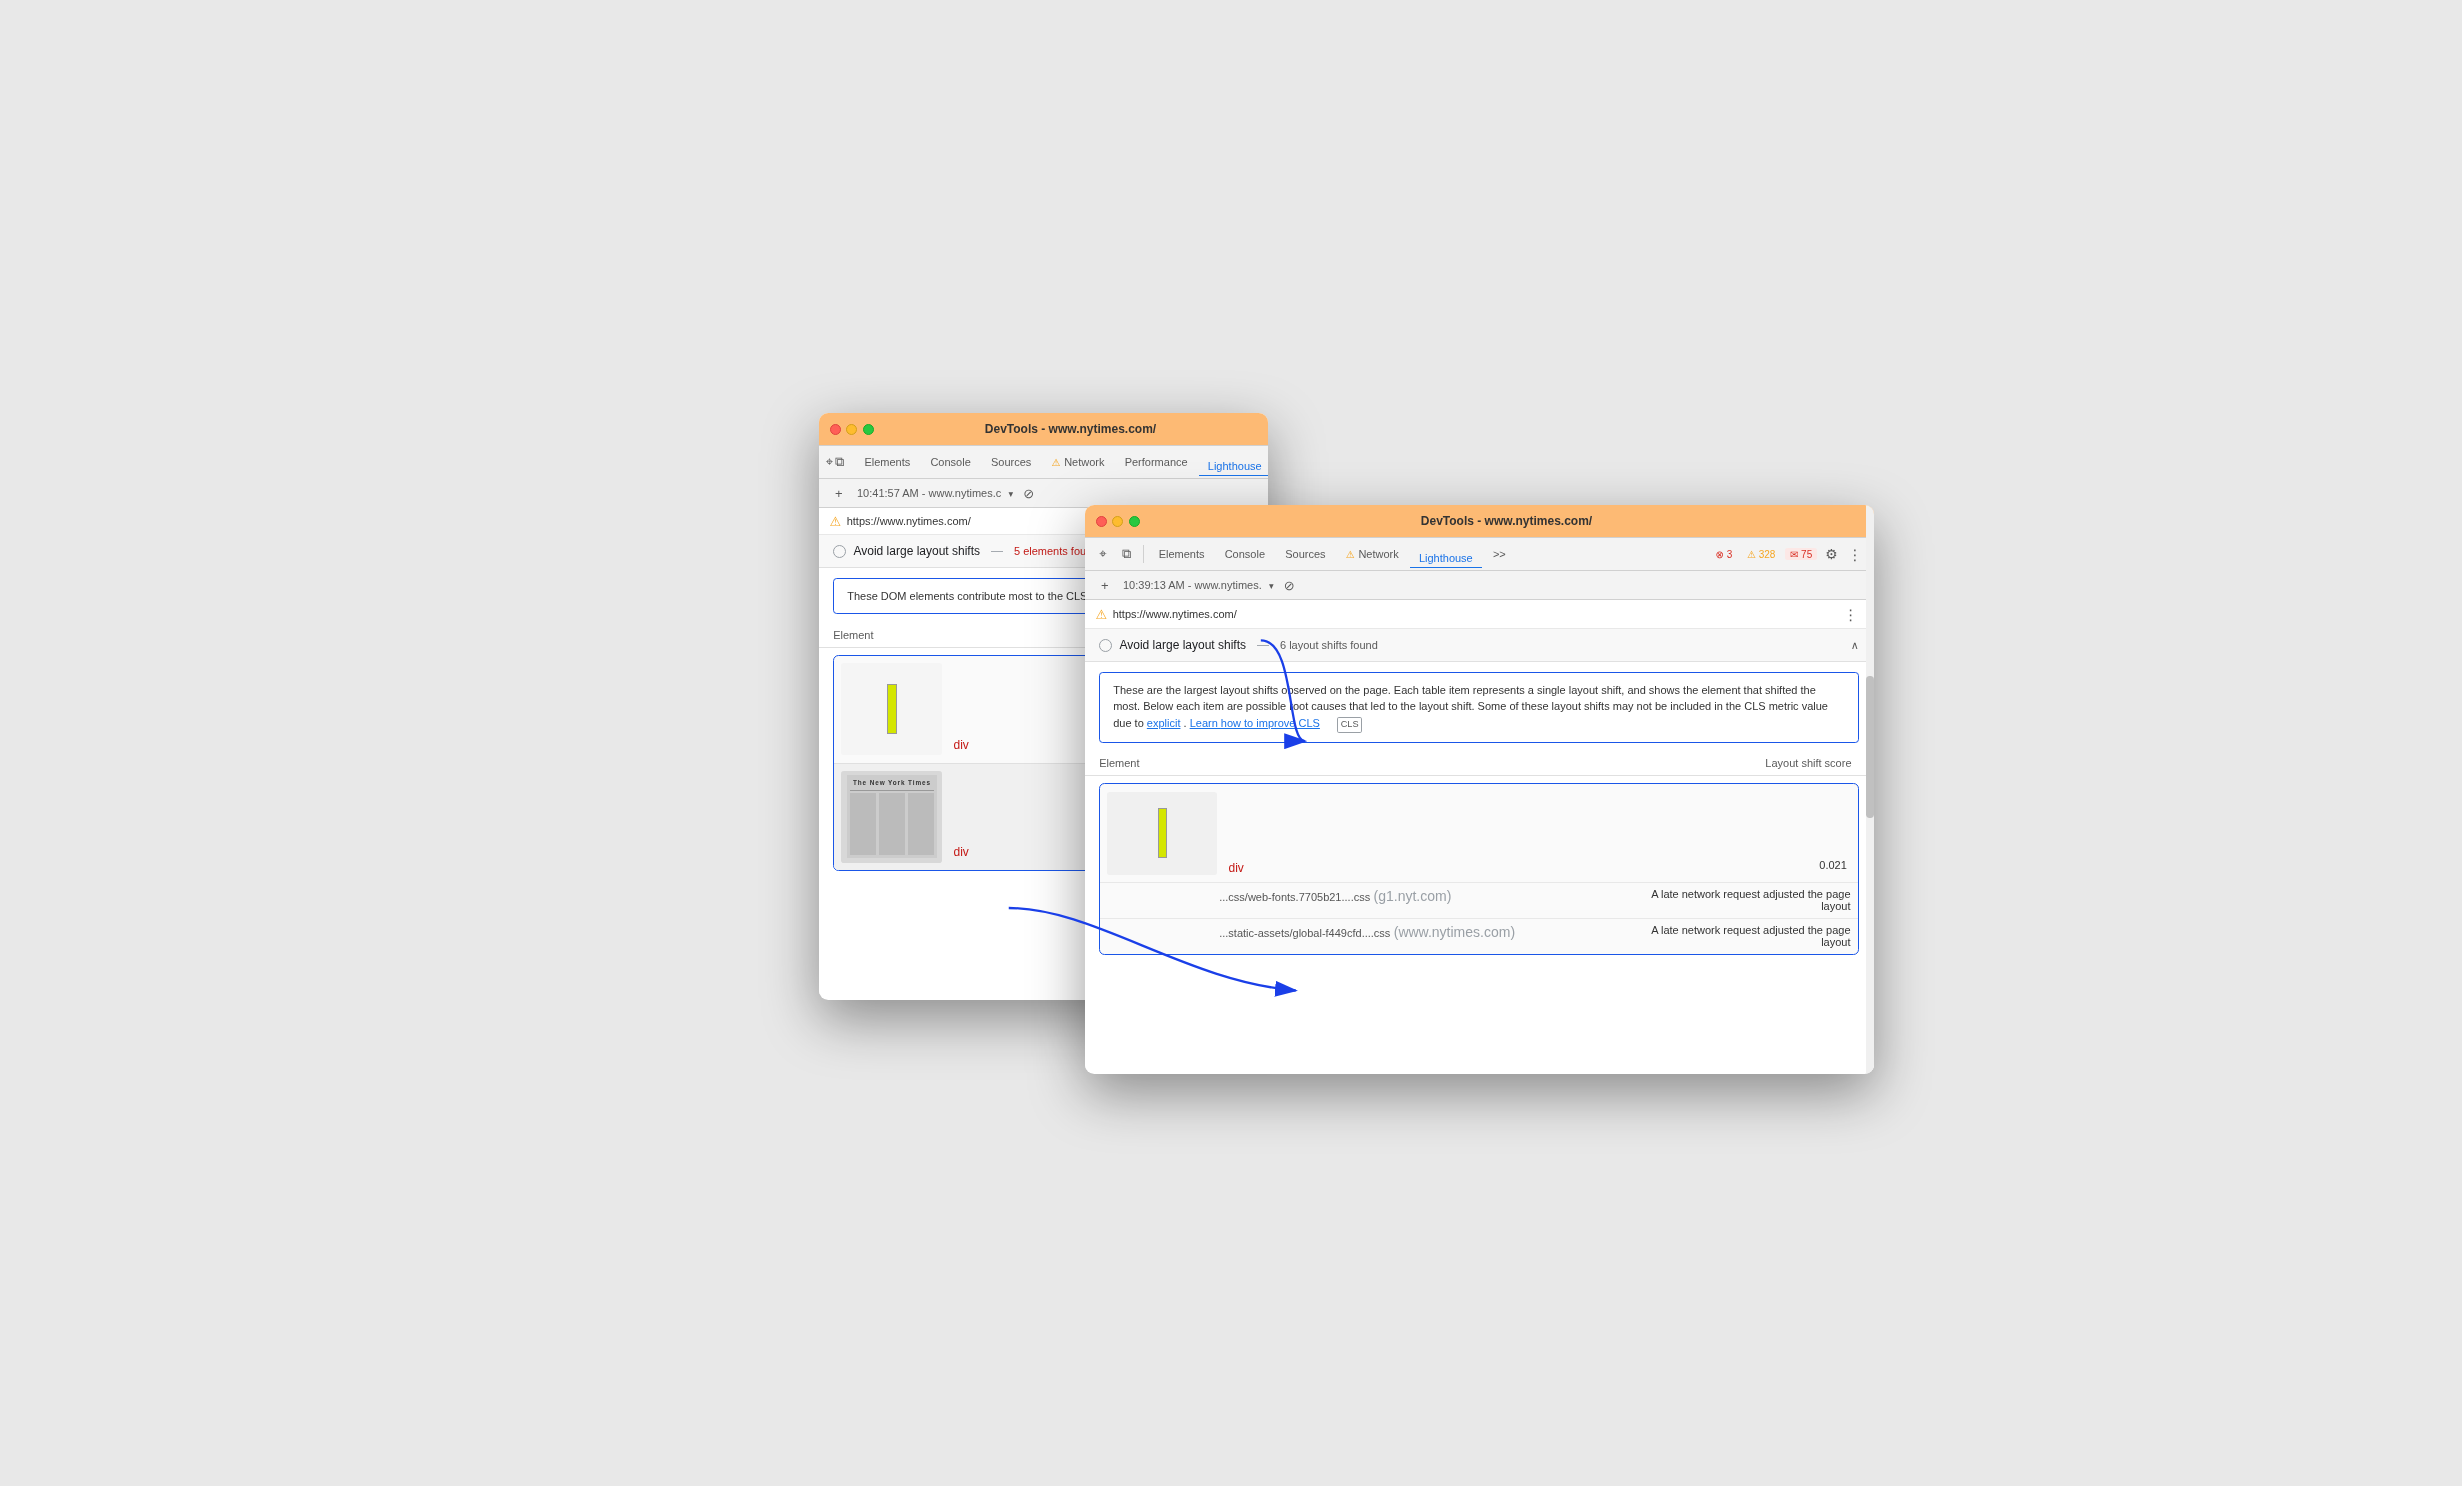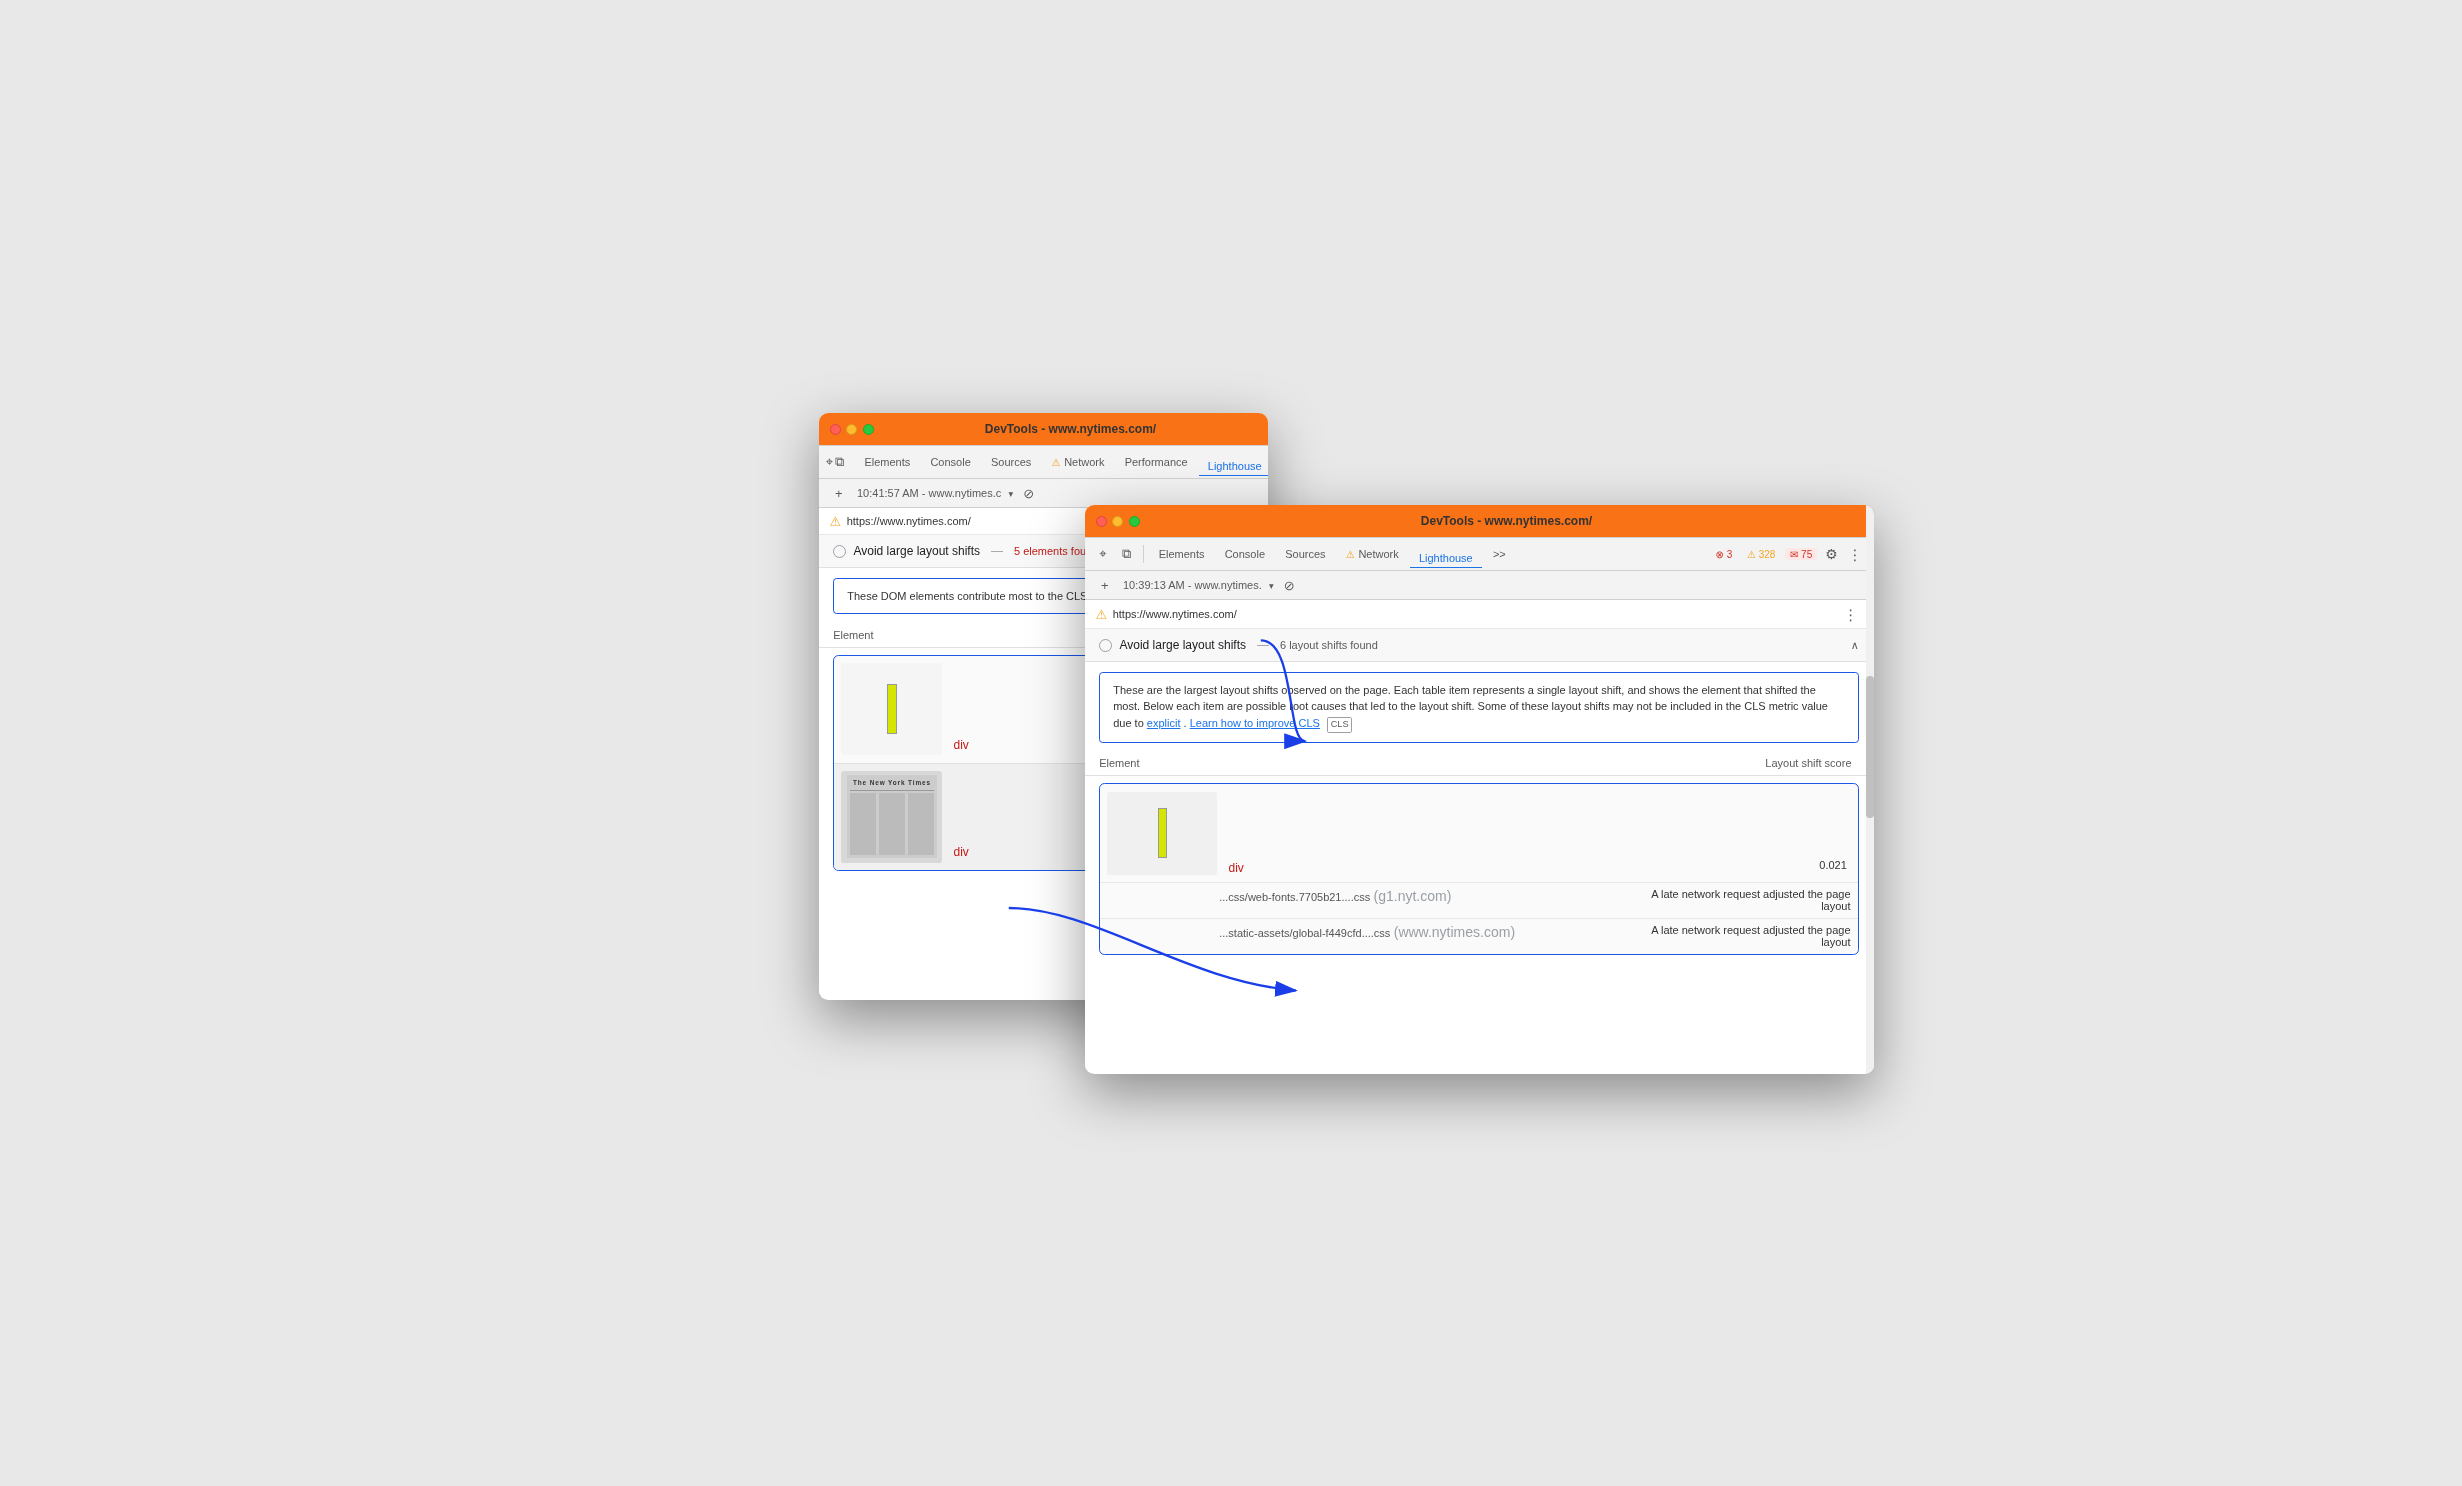--- a/index.html
+++ b/index.html
@@ -44,21 +44,21 @@
       left: 266px;
       width: 789px;
       height: 569px;
       z-index: 2;
     }
 
     
     .titlebar {
       display: flex;
       align-items: center;
-      background: #f97316;
+      background: #fdba74;
       border-bottom: 0.9px solid #d0d0d0;
       padding: 7.3px 11px;
       height: 33px;
     }
 
     .traffic-lights {
       display: flex;
       gap: 5.5px;
       margin-right: 11px;
     }
@@ -253,21 +253,21 @@
     }
 
     .cls-badge {
       display: inline-flex;
       align-items: center;
       border: 0.9px solid #9aa0a6;
       border-radius: 1.8px;
       padding: 0 2.8px;
       font-size: 9.2px;
       color: #5a5a5a;
-      margin-left: 4px;
+      margin-left: 14px;
     }
 
     
     .table-header {
       display: flex;
       padding: 5.5px 14.7px;
       border-bottom: 0.9px solid #e0e0e0;
       color: #5a5a5a;
       font-size: 11px;
       font-weight: 500;

